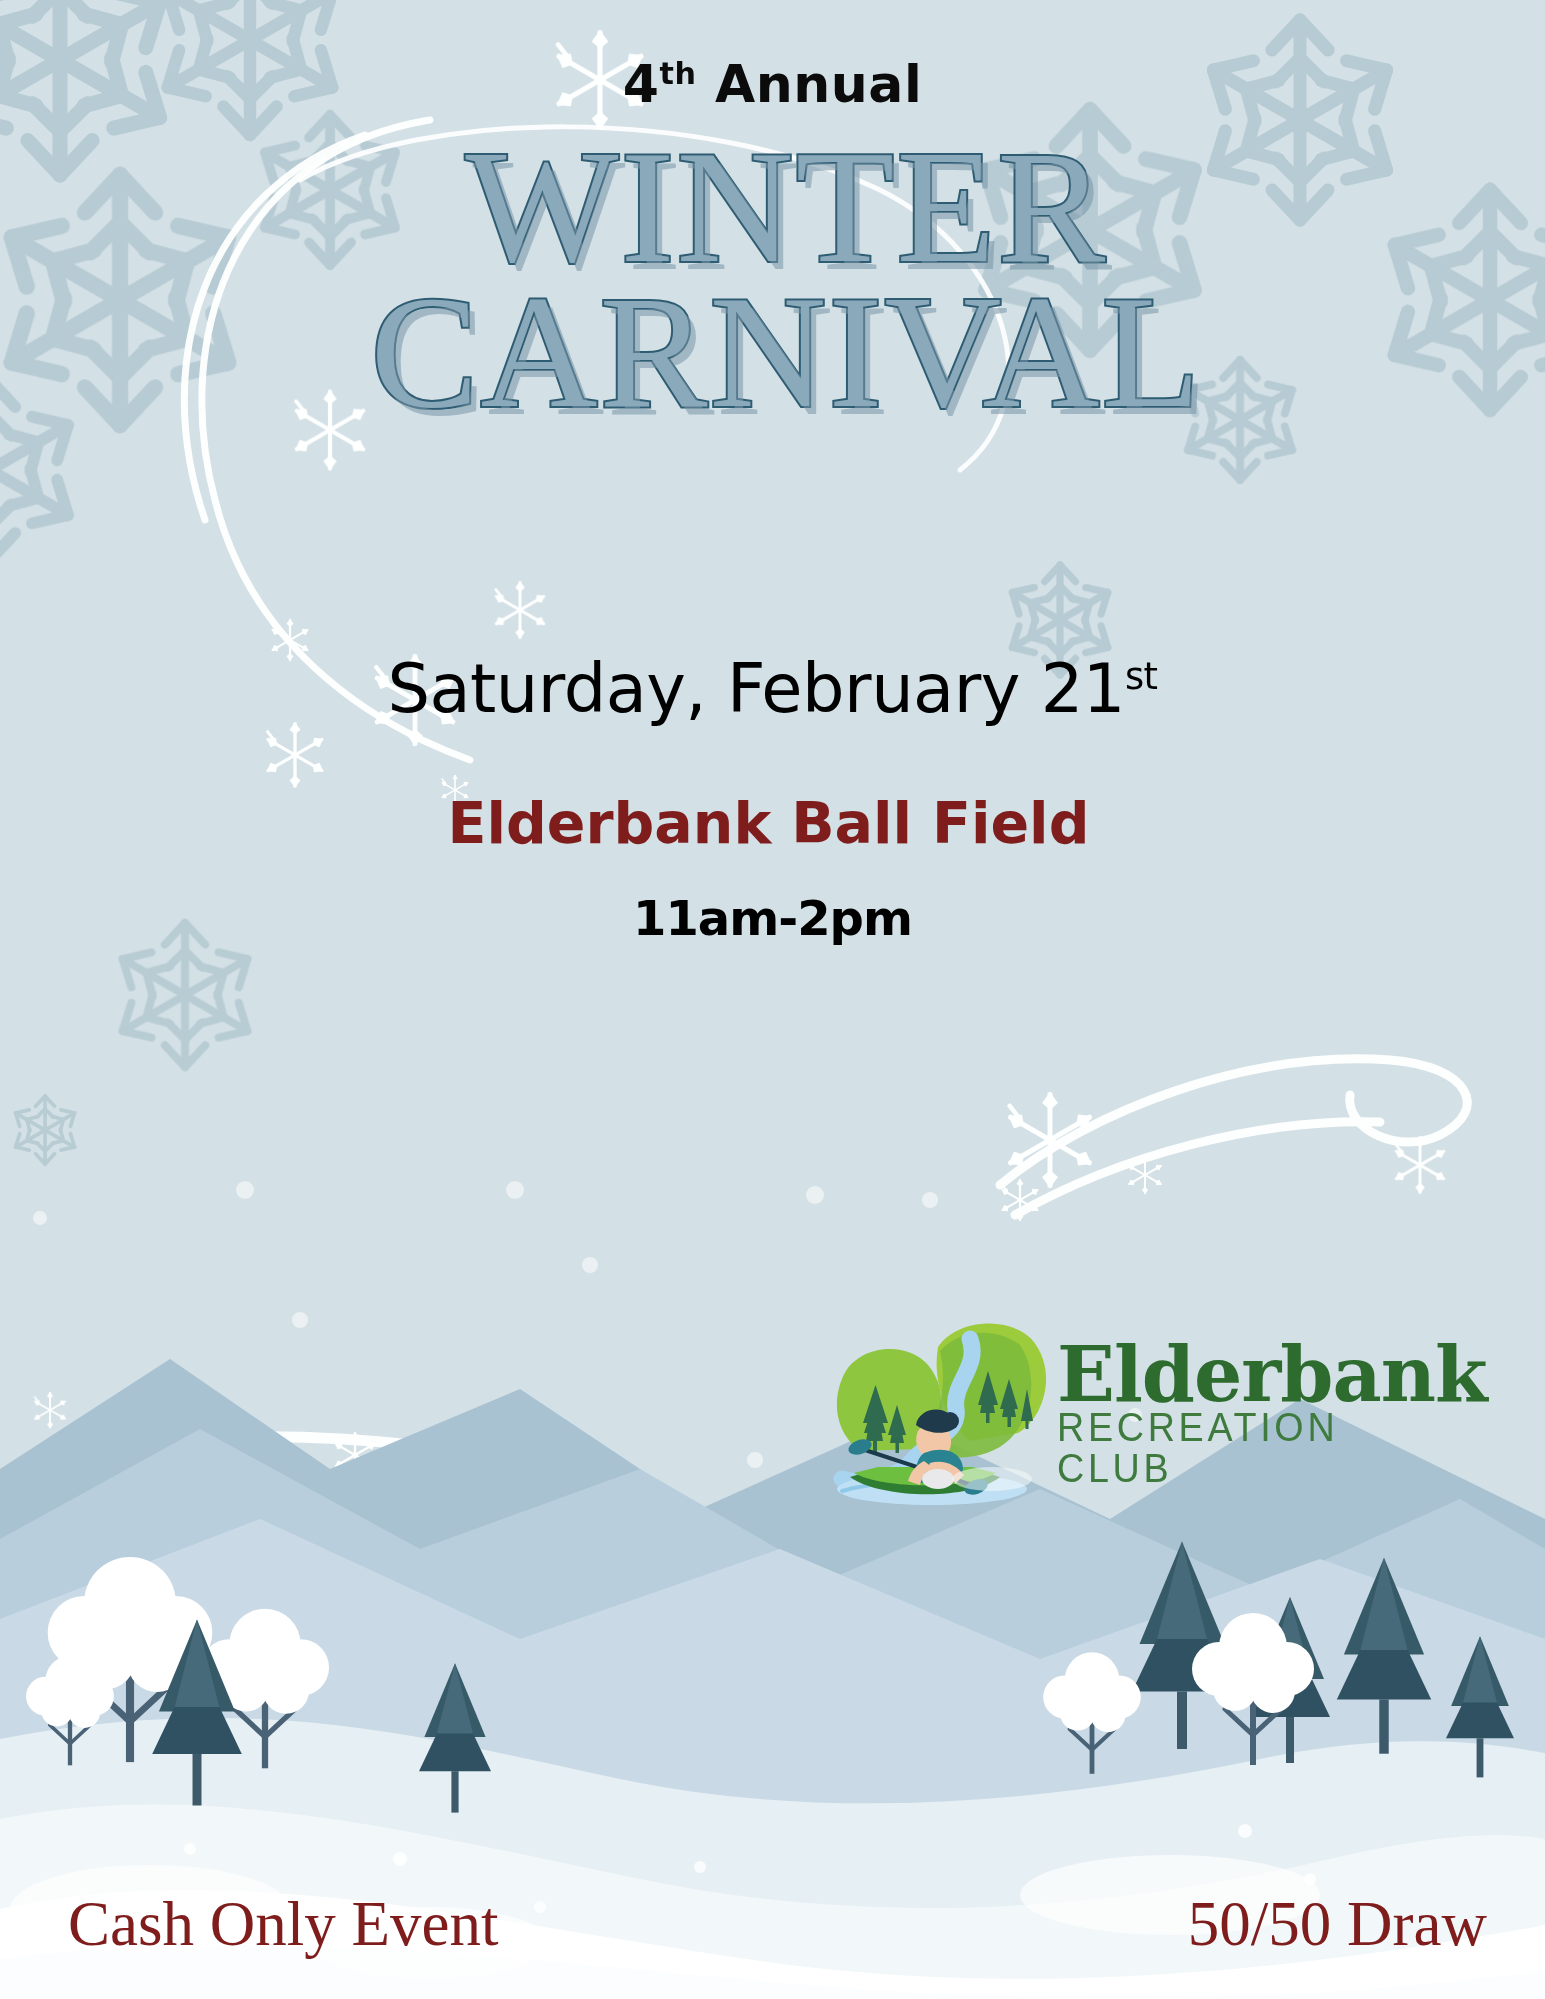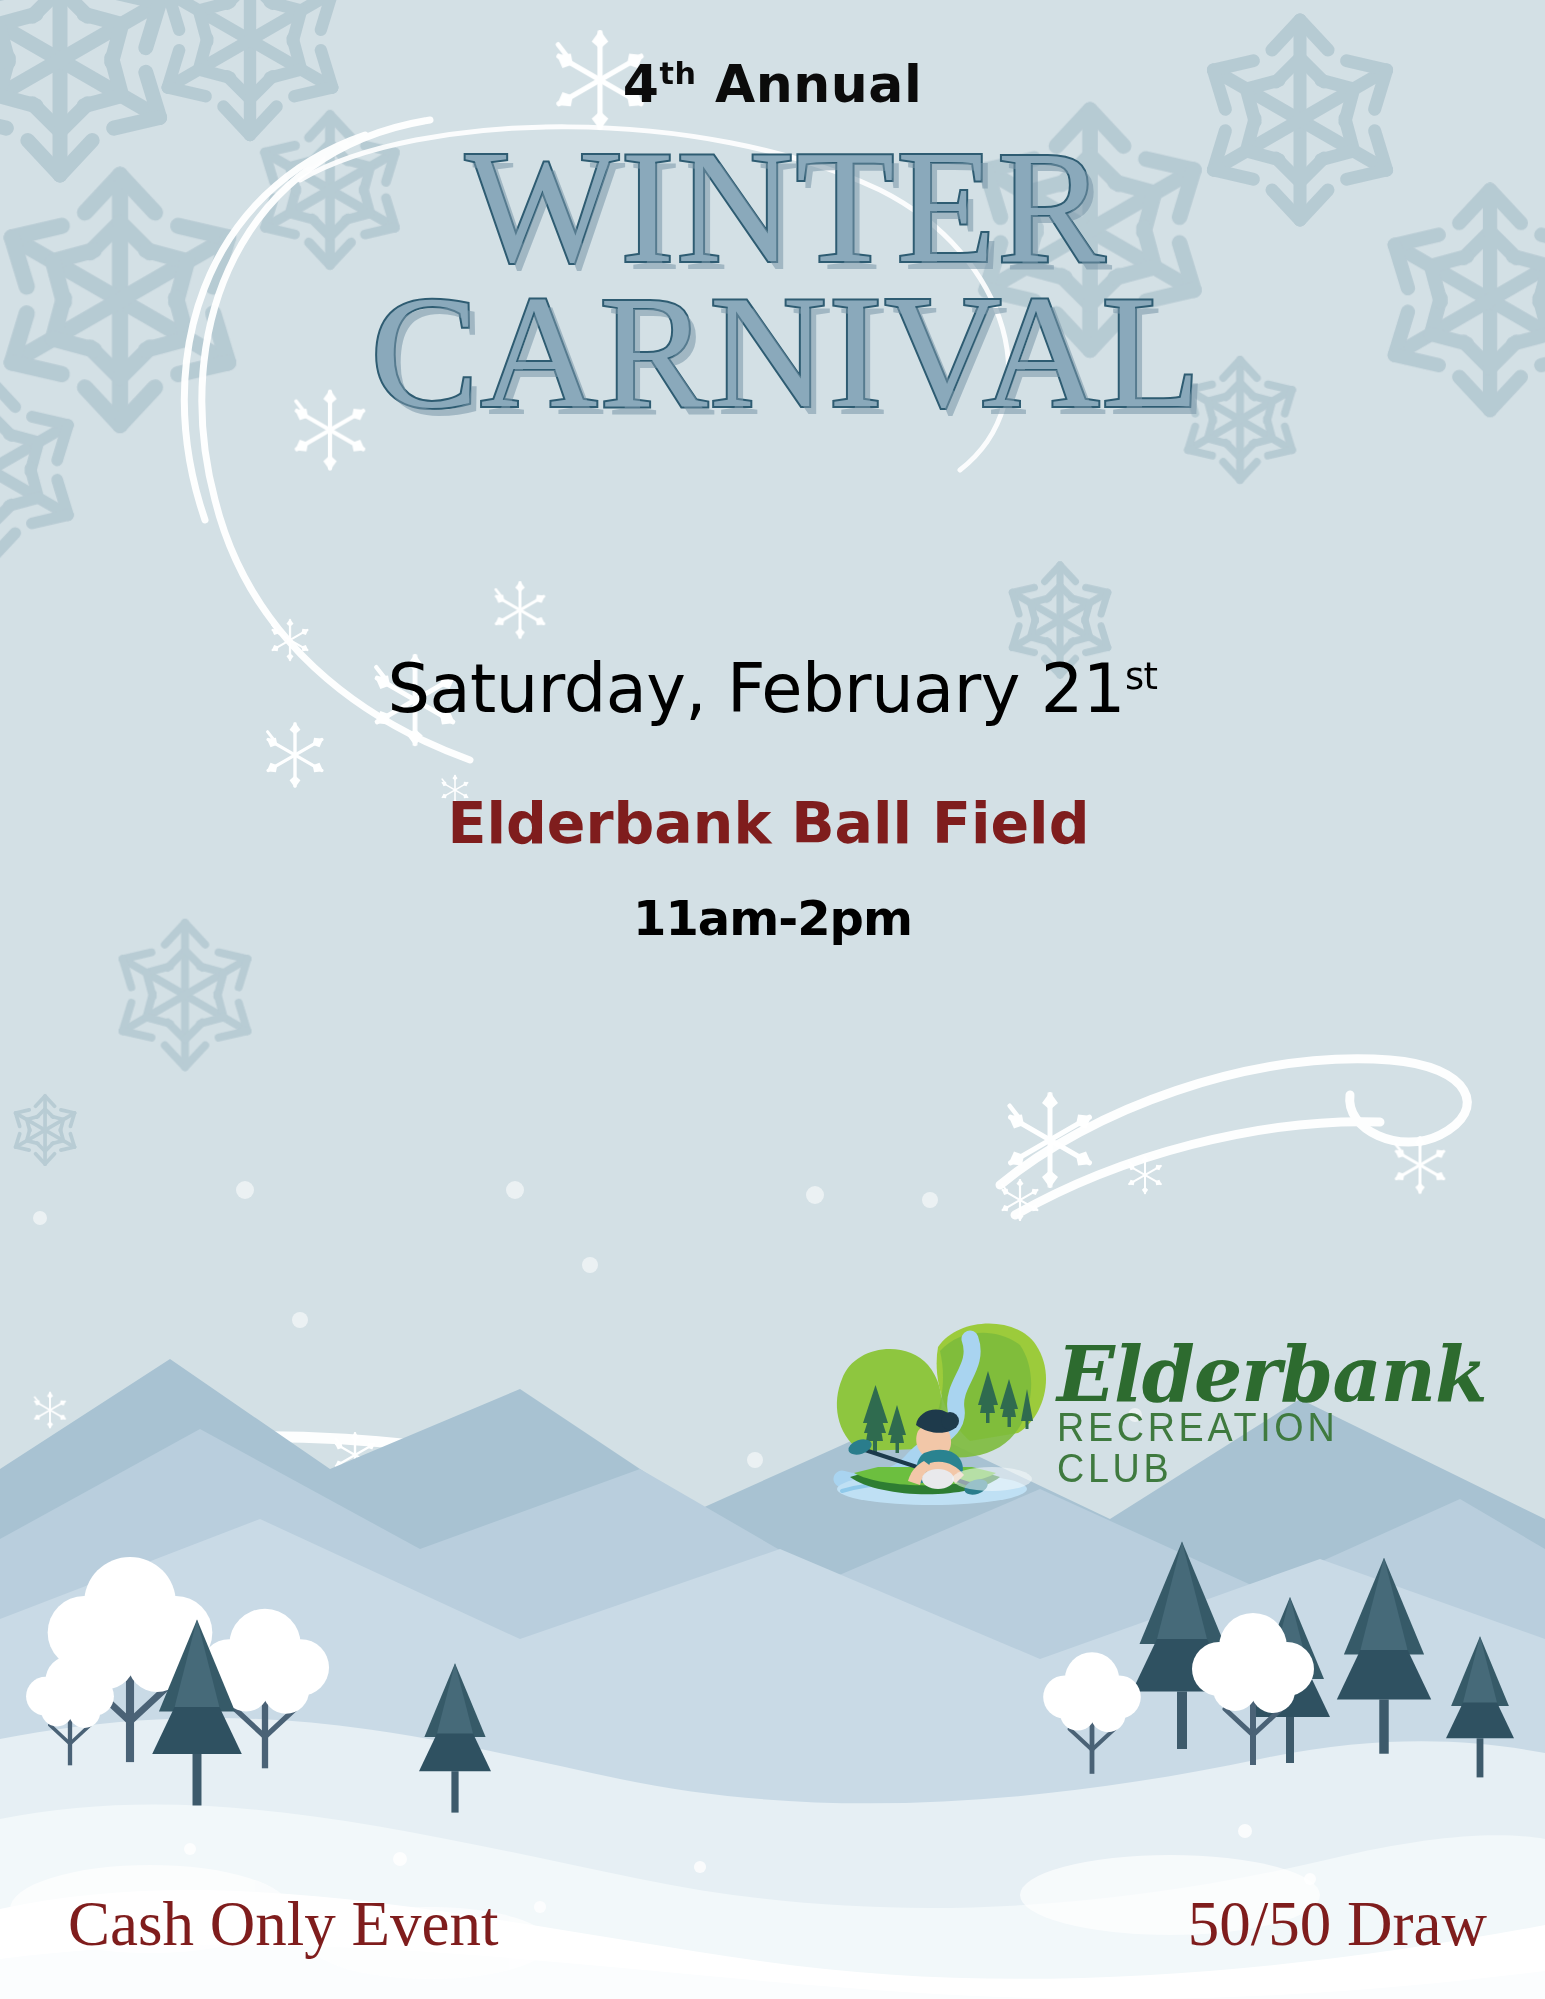--- a/index.html
+++ b/index.html
@@ -152,21 +152,20 @@
     width: 600px;
     height: 190px;
     z-index: 7;
     display: flex;
     align-items: center;
   }
   .logo-mark { flex: 0 0 235px; height: 185px; }
   .logo-text { margin-left: 2px; line-height: 1; }
   .logo-script {
     font-family: "DejaVu Serif", serif;
-    font-style: italic;
     font-weight: 700;
     font-size: 76px;
     color: #2d6b2f;
     letter-spacing: -1px;
     display: block;
   }
   .logo-sub {
     font-family: "Liberation Sans", sans-serif;
     font-size: 41px;
     font-weight: 400;

